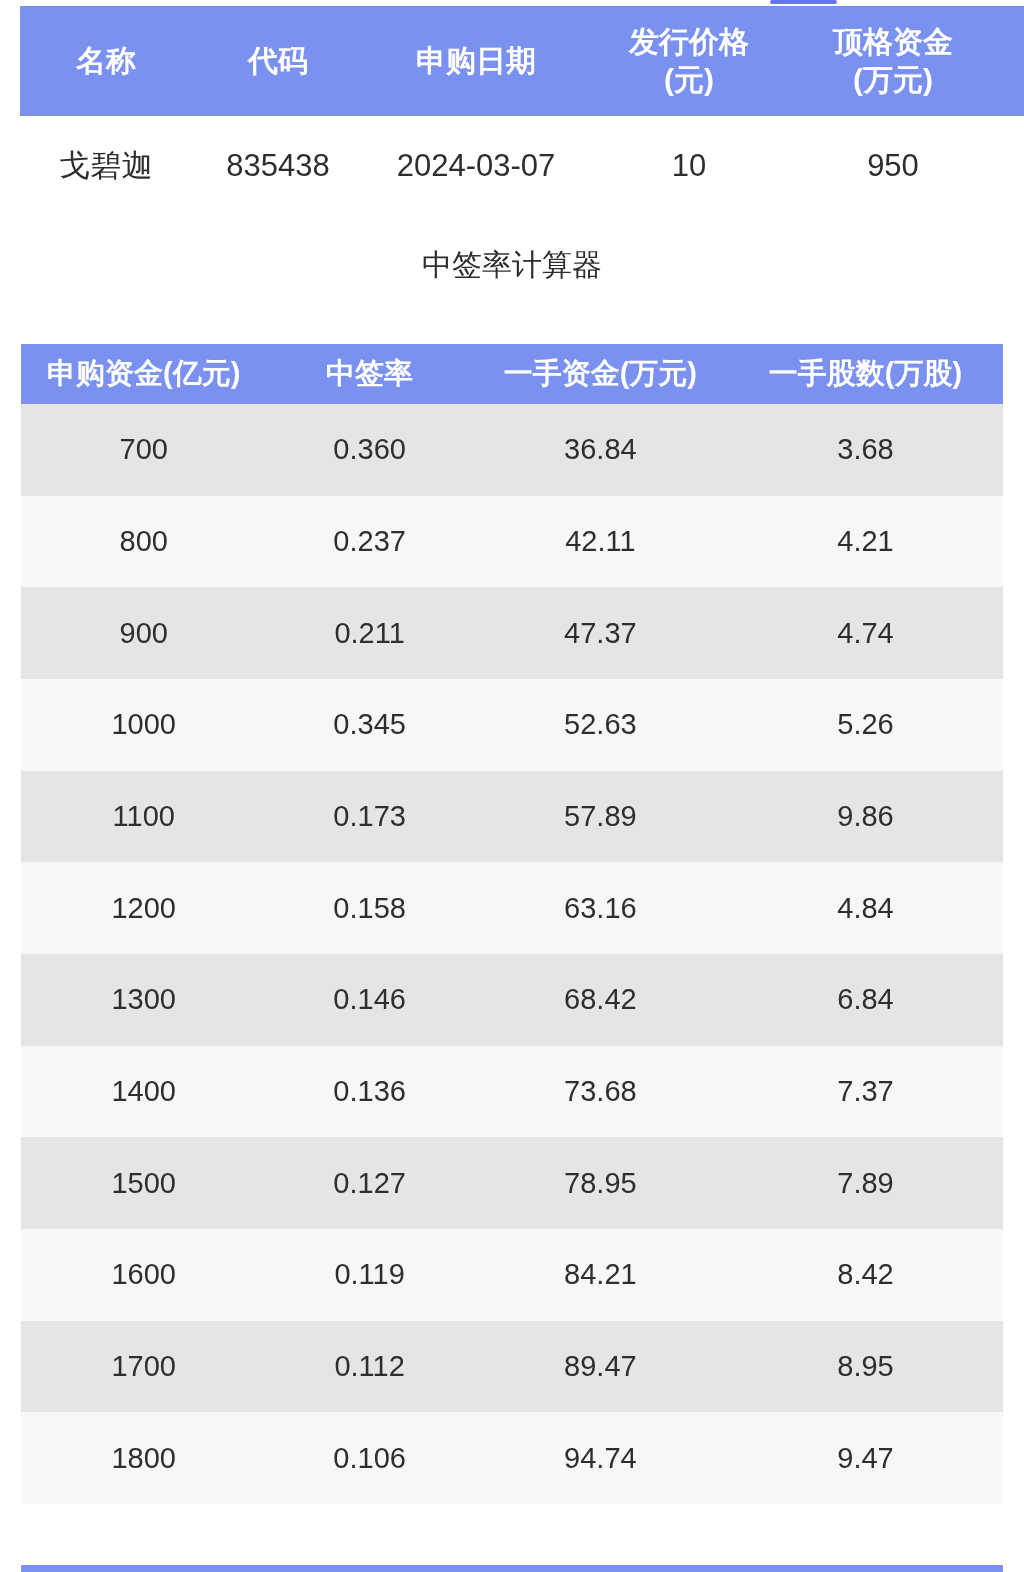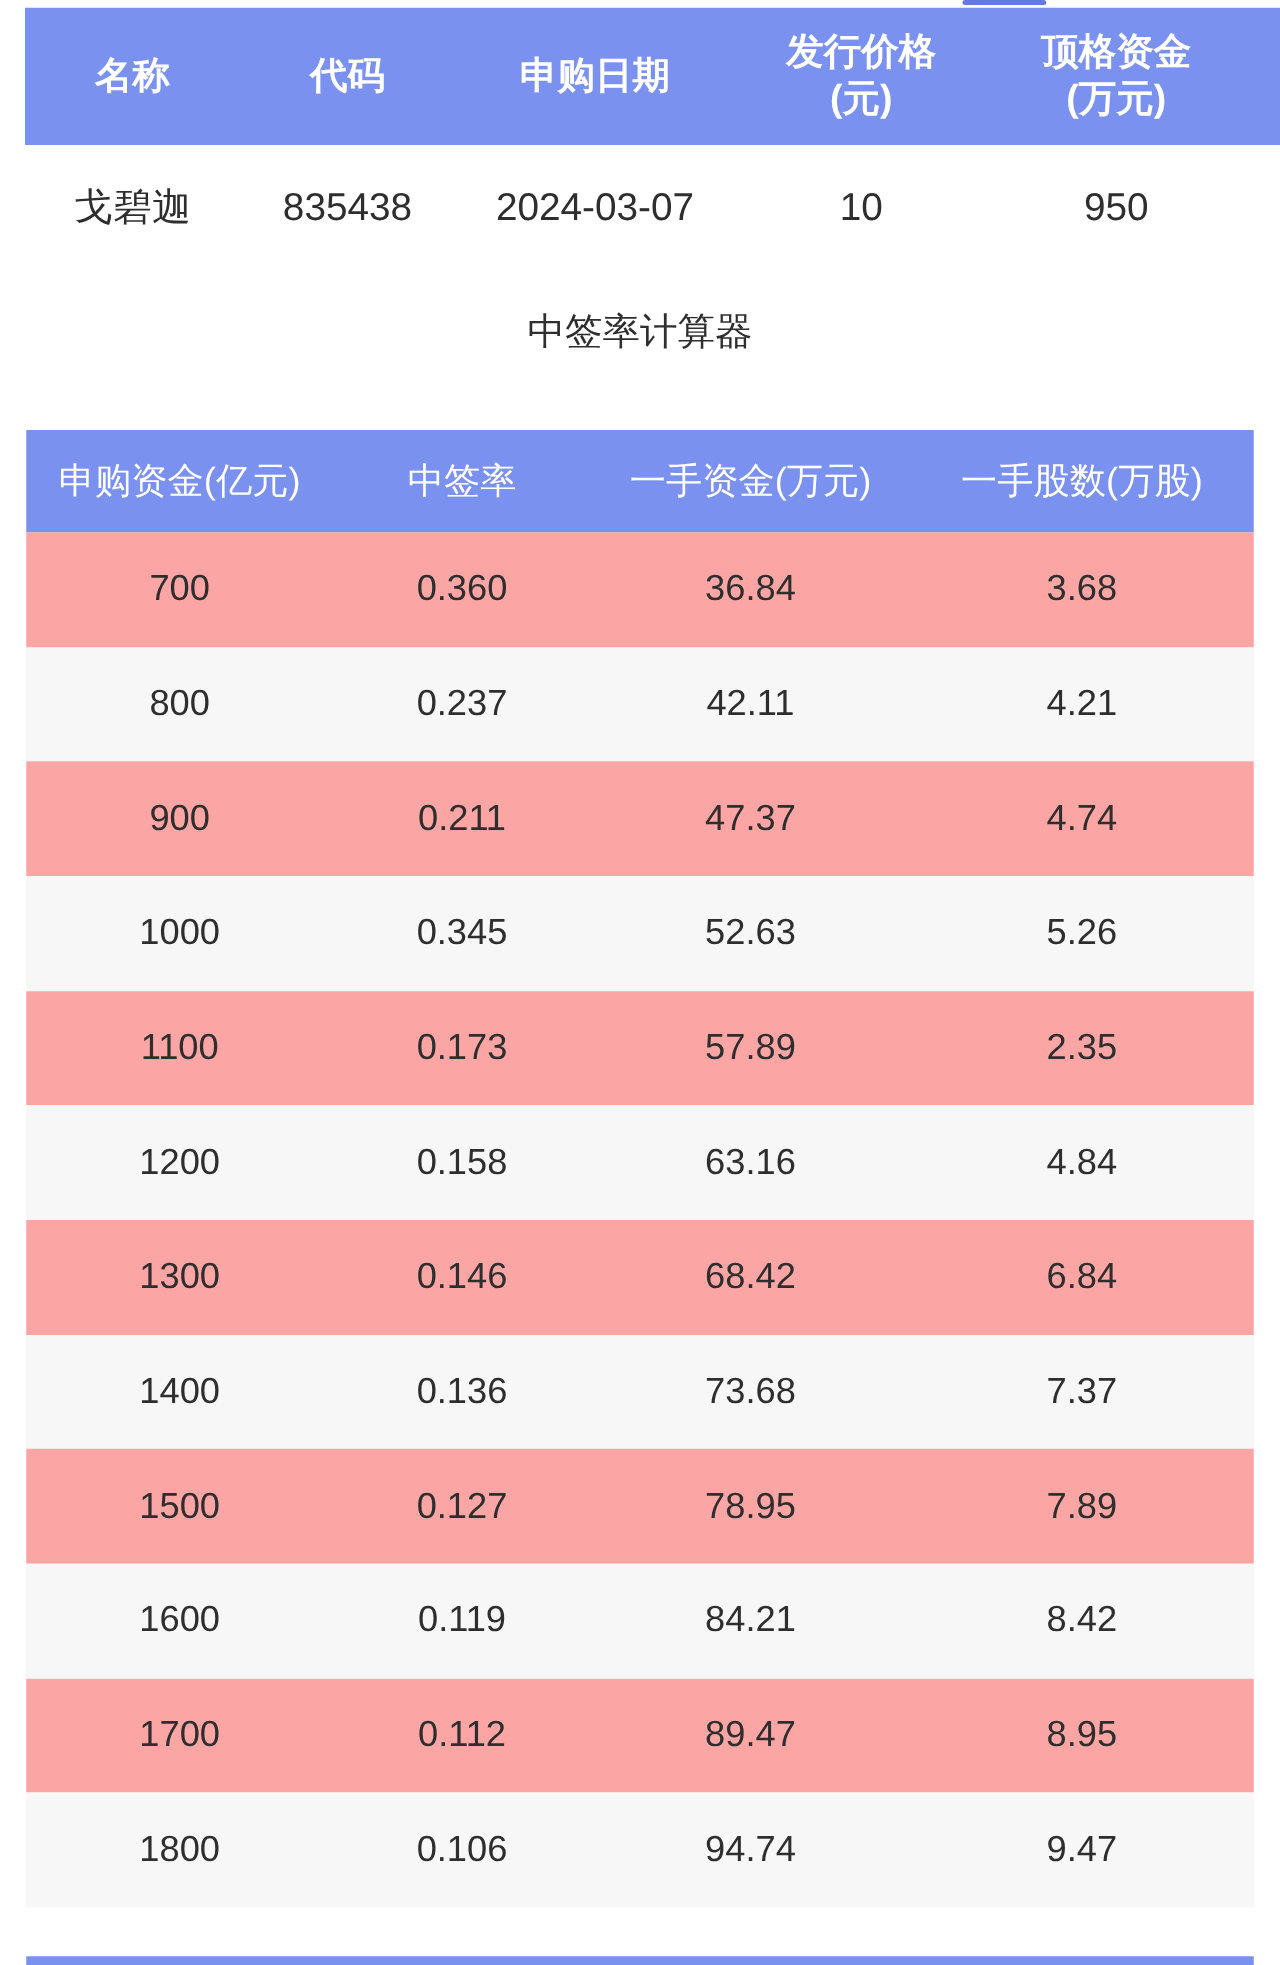--- a/index.html
+++ b/index.html
@@ -45,28 +45,28 @@
 
   
   .calc-title{
     margin:0;position:absolute;top:245px;left:0;width:1024px;
     text-align:center;font-size:30px;font-weight:400;color:var(--text-dark);
   }
 
   
   .calc-table{position:absolute;top:344px;left:21px;width:982px;}
   .calc-header{
-    display:flex;align-items:center;height:82px;
+    display:flex;align-items:center;height:60px;
     background:var(--header-blue);color:var(--header-text);
-    font-size:29px;font-weight:400;text-align:center;
+    font-size:29px;font-weight:700;text-align:center;
   }
   .calc-row{
     display:flex;align-items:center;height:91.66px;
     font-size:29px;text-align:center;color:var(--text-dark);
-    background:#fca5a5;
+    background:#e5e5e5;
   }
   .calc-rows .calc-row:nth-child(even){background:var(--row-alt-gray);}
   .cc0{width:25%}.cc1{width:21%}.cc2{width:26%}.cc3{width:28%}
 
   
   .bottom-strip{
     position:absolute;bottom:0;left:21px;width:982px;height:7px;
     background:var(--header-blue);
   }
 </style>
@@ -143,21 +143,21 @@
         <div class="calc-row">
           <div class="cell cc0">1000</div>
           <div class="cell cc1">0.345</div>
           <div class="cell cc2">52.63</div>
           <div class="cell cc3">5.26</div>
         </div>
         <div class="calc-row">
           <div class="cell cc0">1100</div>
           <div class="cell cc1">0.173</div>
           <div class="cell cc2">57.89</div>
-          <div class="cell cc3">2.35</div>
+          <div class="cell cc3">9.86</div>
         </div>
         <div class="calc-row">
           <div class="cell cc0">1200</div>
           <div class="cell cc1">0.158</div>
           <div class="cell cc2">63.16</div>
           <div class="cell cc3">4.84</div>
         </div>
         <div class="calc-row">
           <div class="cell cc0">1300</div>
           <div class="cell cc1">0.146</div>

